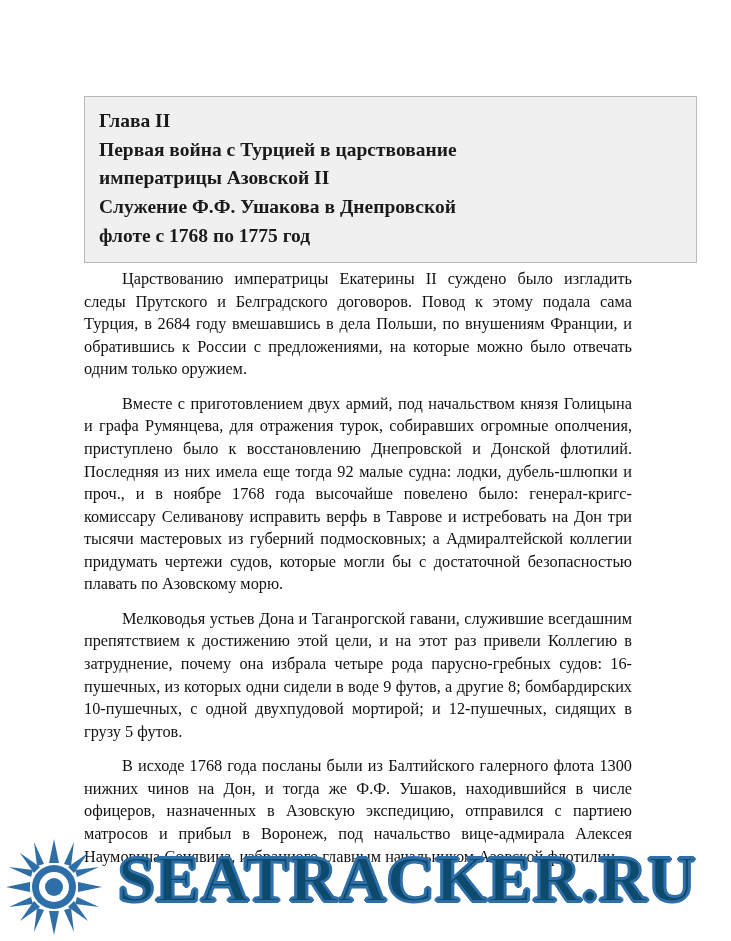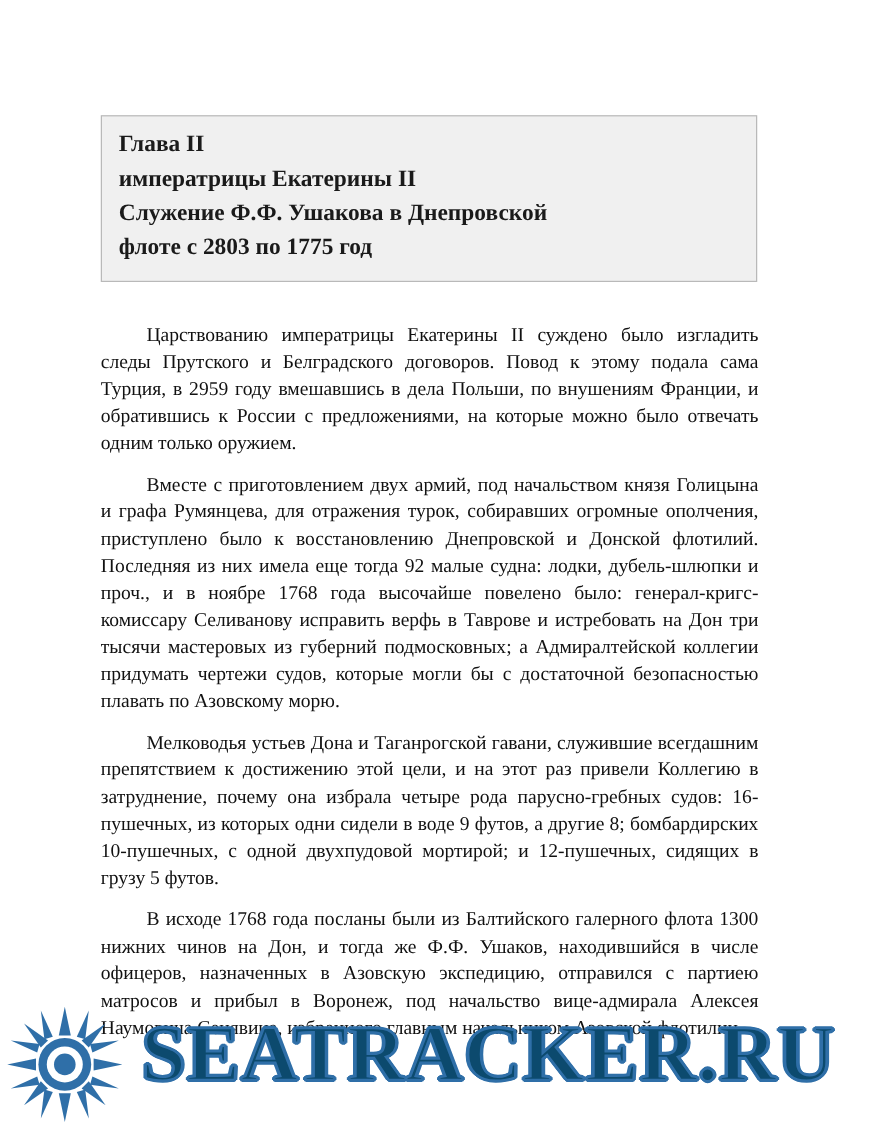--- a/index.html
+++ b/index.html
@@ -18,21 +18,21 @@
     position: absolute;
     left: 0;
     top: 0;
     width: 731px;
     height: 941px;
   }
   .title-box {
     position: absolute;
     left: 84px;
     top: 96px;
-    width: 547px;
+    width: 613px;
     box-sizing: border-box;
     background: #f0f0f0;
     border: 1px solid #b9b9b9;
     padding: 10px 14px 12px 14px;
   }
   .title-line {
     font-family: "Liberation Serif", serif;
     font-weight: bold;
     font-size: 19.5px;
     line-height: 1.47;
@@ -89,27 +89,28 @@
     height: 100px;
   }
 </style>
 </head>
 <body>
 
 <div class="page">
 
   <div class="title-box">
     <div class="title-line">Глава II</div>
-    <div class="title-line">императрицы Екатерины II</div>
+    <div class="title-line">Первая война с Турцией в царствование</div>
+    <div class="title-line">императрицы Азовской II</div>
     <div class="title-line">Служение Ф.Ф. Ушакова в Днепровской</div>
-    <div class="title-line">флоте с 2803 по 1775 год</div>
+    <div class="title-line">флоте с 1768 по 1775 год</div>
   </div>
 
   <div class="body-text">
-    <p class="para">Царствованию императрицы Екатерины II суждено было изгладить следы Прутского и Белградского договоров. Повод к этому подала сама Турция, в 2959 году вмешавшись в дела Польши, по внушениям Франции, и обратившись к России с предложениями, на которые можно было отвечать одним только оружием.</p>
+    <p class="para">Царствованию императрицы Екатерины II суждено было изгладить следы Прутского и Белградского договоров. Повод к этому подала сама Турция, в 2684 году вмешавшись в дела Польши, по внушениям Франции, и обратившись к России с предложениями, на которые можно было отвечать одним только оружием.</p>
     <p class="para">Вместе с приготовлением двух армий, под начальством князя Голицына и графа Румянцева, для отражения турок, собиравших огромные ополчения, приступлено было к восстановлению Днепровской и Донской флотилий. Последняя из них имела еще тогда 92 малые судна: лодки, дубель-шлюпки и проч., и в ноябре 1768 года высочайше повелено было: генерал-кригс-комиссару Селиванову исправить верфь в Таврове и истребовать на Дон три тысячи мастеровых из губерний подмосковных; а Адмиралтейской коллегии придумать чертежи судов, которые могли бы с достаточной безопасностью плавать по Азовскому морю.</p>
     <p class="para">Мелководья устьев Дона и Таганрогской гавани, служившие всегдашним препятствием к достижению этой цели, и на этот раз привели Коллегию в затруднение, почему она избрала четыре рода парусно-гребных судов: 16-пушечных, из которых одни сидели в воде 9 футов, а другие 8; бомбардирских 10-пушечных, с одной двухпудовой мортирой; и 12-пушечных, сидящих в грузу 5 футов.</p>
     <p class="para">В исходе 1768 года посланы были из Балтийского галерного флота 1300 нижних чинов на Дон, и тогда же Ф.Ф. Ушаков, находившийся в числе офицеров, назначенных в Азовскую экспедицию, отправился с партиею матросов и прибыл в Воронеж, под начальство вице-адмирала Алексея Наумовича Сенявина, избранного главным начальником Азовской флотилии.</p>
   </div>
 
   <div class="watermark">
     <svg class="wm-sun" viewBox="0 0 100 100">
       <g fill="#2f6fa8">
         <circle cx="50" cy="50" r="22" fill="#2f6fa8"></circle>
         <circle cx="50" cy="50" r="15" fill="#ffffff"></circle>

